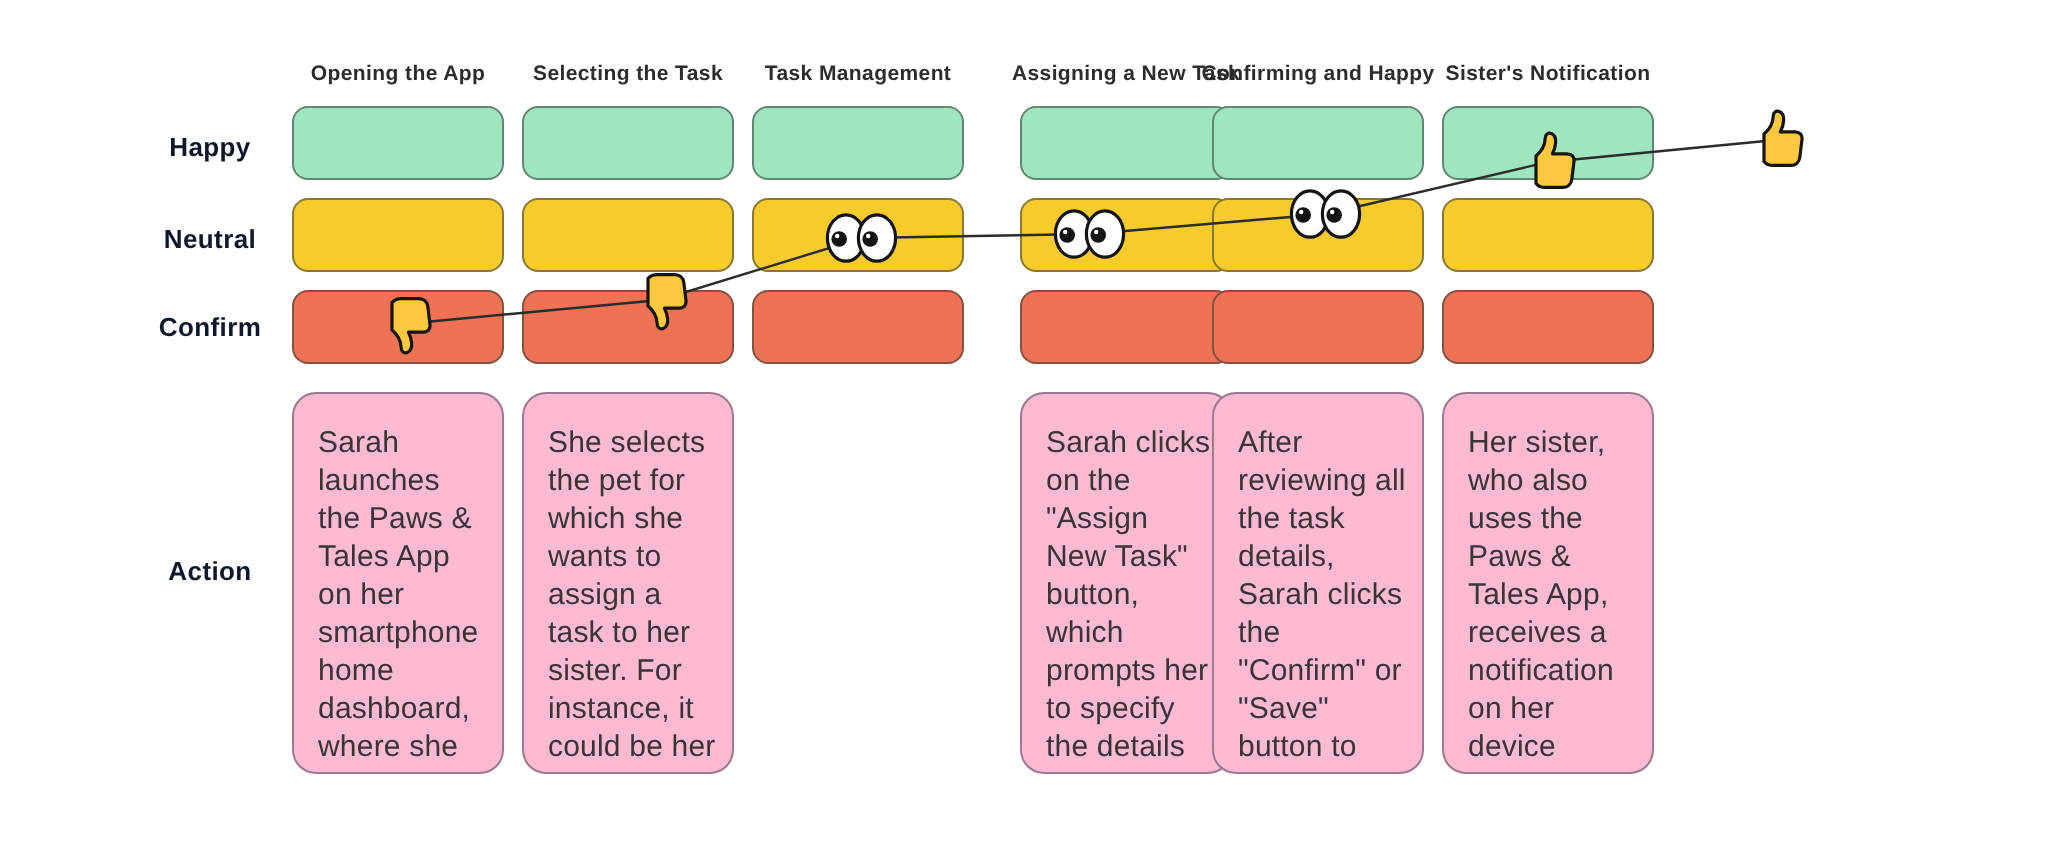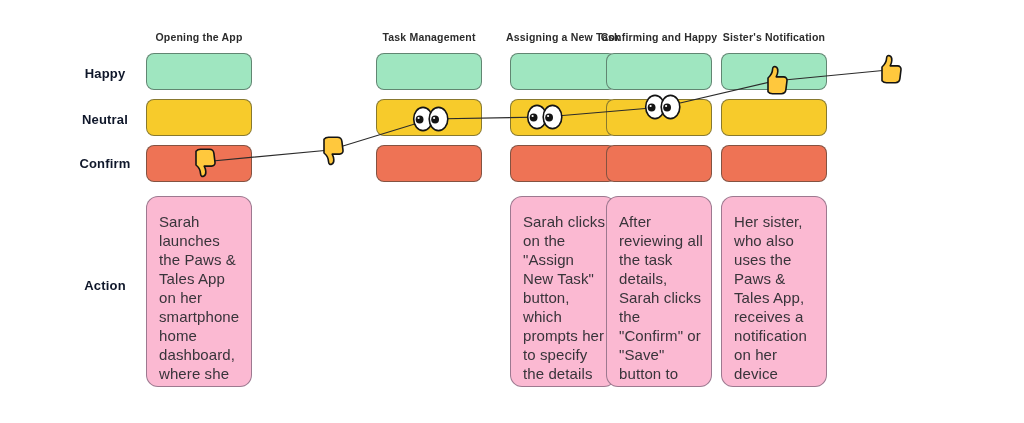--- a/index.html
+++ b/index.html
@@ -49,20 +49,29 @@
   <div class="col" style="left:146px">
     <div class="col-header">Opening the App</div>
     <div class="cell happy"></div>
     <div class="cell neutral"></div>
     <div class="cell unhappy"></div>
     <div class="action-card">
       <div class="action-text">Sarah launches the Paws &amp; Tales App on her smartphone home dashboard, where she sees an overview of her pets and their upcoming tasks.</div>
     </div>
   </div>
 
+  <div class="col" style="left:261px">
+    <div class="col-header">Selecting the Task</div>
+    <div class="cell happy"></div>
+    <div class="cell neutral"></div>
+    <div class="cell unhappy"></div>
+    <div class="action-card">
+      <div class="action-text">She selects the pet for which she wants to assign a task to her sister. For instance, it could be her dog named Max.</div>
+    </div>
+  </div>
 
   <div class="col" style="left:376px">
     <div class="col-header">Task Management</div>
     <div class="cell happy"></div>
     <div class="cell neutral"></div>
     <div class="cell unhappy"></div>
   </div>
 
   <div class="col" style="left:510px">
     <div class="col-header">Assigning a New Task</div>

